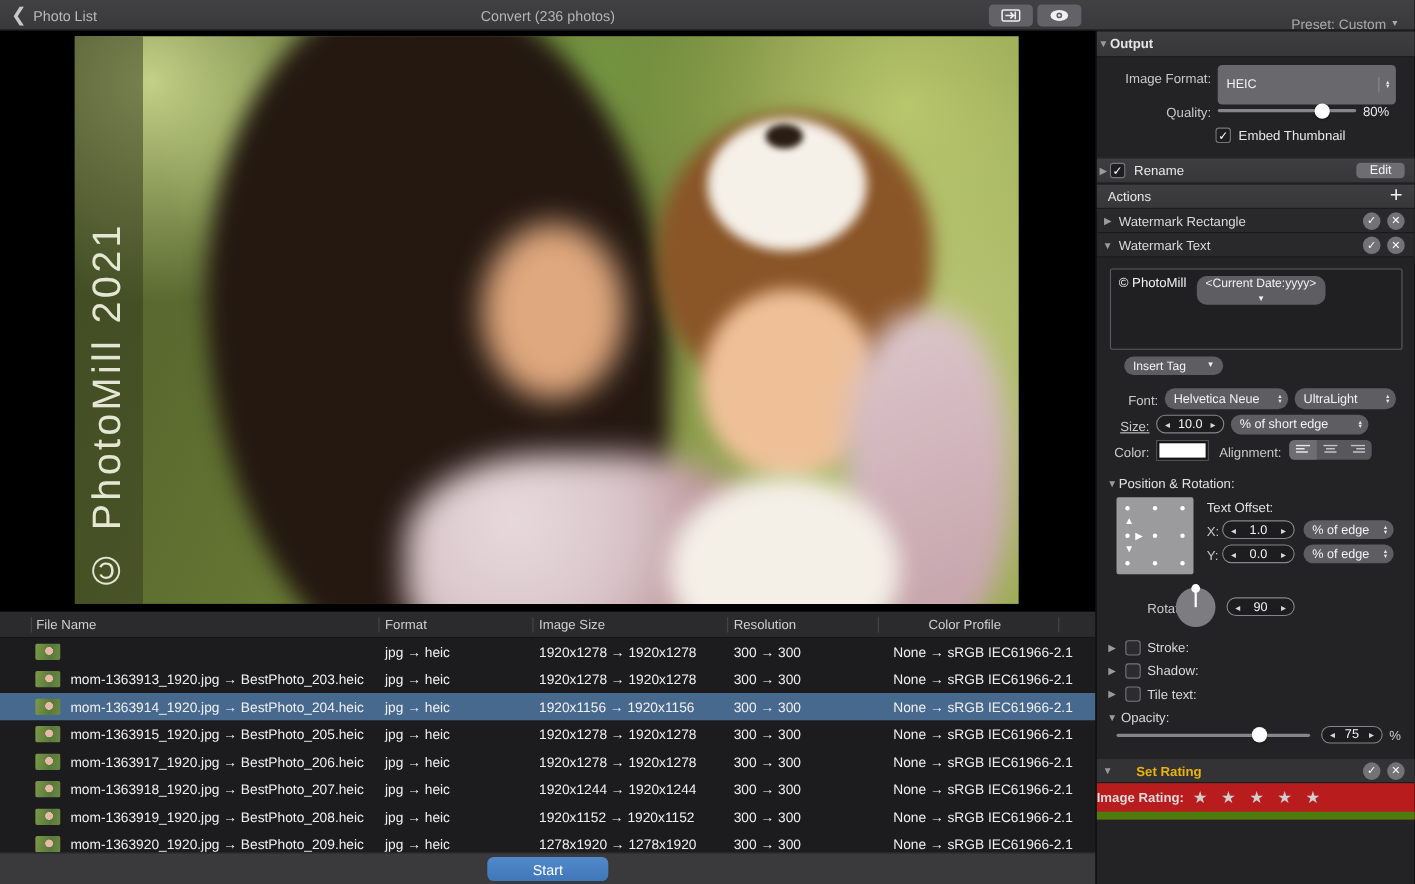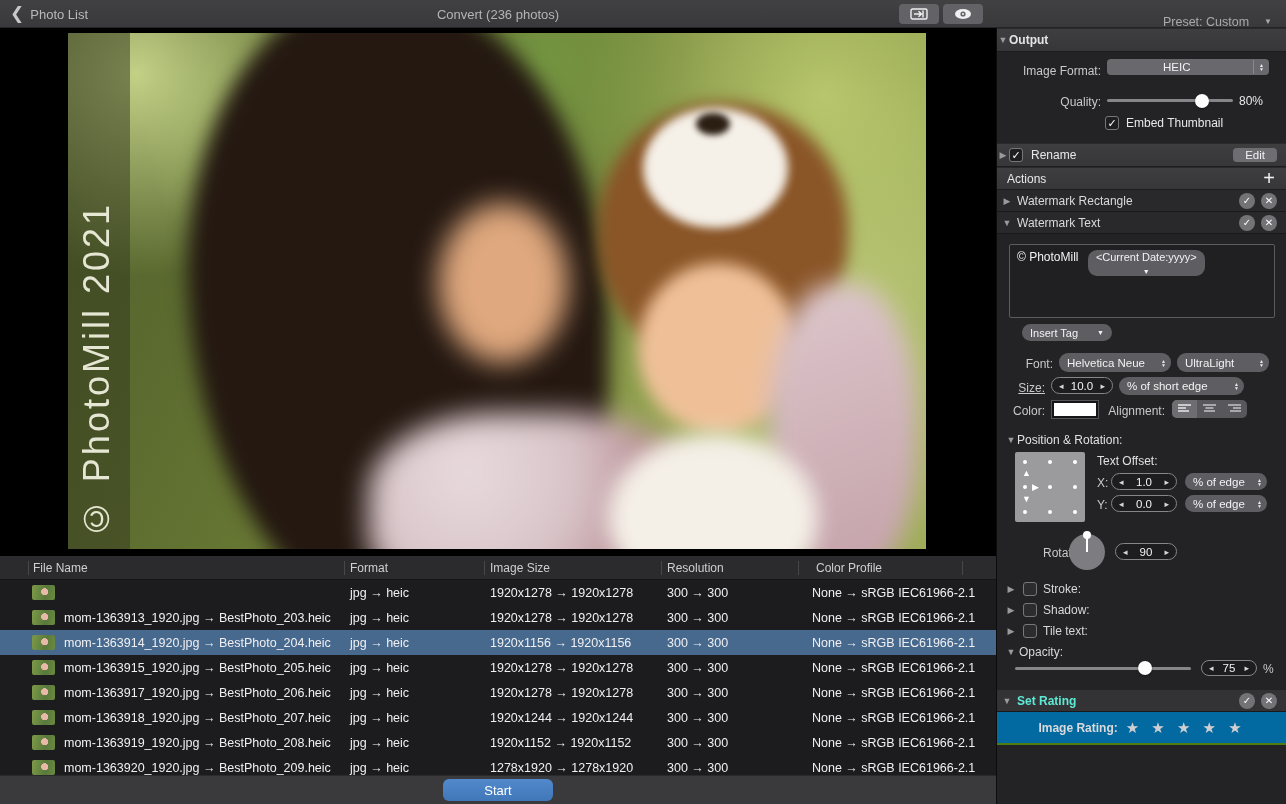--- a/index.html
+++ b/index.html
@@ -9,21 +9,21 @@
 
   
   #topbar { position:absolute; left:0; top:0; width:1286px; height:28px;
     background:linear-gradient(#414144,#39393b); border-bottom:1px solid #242426;
     color:#b9b9bb; font-size:13px; }
   #back { position:absolute; left:10px; top:0; height:28px; display:flex; align-items:center; gap:6px; cursor:default; }
   #back .chev { font-size:17px; color:#c8c8ca; line-height:26px; }
   #title { position:absolute; left:0; right:290px; top:0; height:28px; display:flex; align-items:center; justify-content:center; color:#b4b4b6; }
   .tb-btn { position:absolute; top:4px; width:40px; height:20px; background:#636367; border-radius:4px;
     display:flex; align-items:center; justify-content:center; }
-  #preset { position:absolute; right:14px; top:0; height:43px; display:flex; align-items:center; gap:15px; color:#a9a9ab; font-size:12.5px; }
+  #preset { position:absolute; right:14px; top:0; height:43px; display:flex; align-items:center; gap:4px; color:#a9a9ab; font-size:12.5px; }
   #preset .dd { font-size:8px; color:#a9a9ab; }
 
   
   #preview-area { position:absolute; left:0; top:28px; width:996px; height:528px; background:#000; }
   #photo { position:absolute; left:68px; top:5px; width:858px; height:516px; overflow:hidden;
     background:
       radial-gradient(circle at 8% 8%, rgba(215,228,150,.85), rgba(215,228,150,0) 22%),
       radial-gradient(circle at 25% 20%, rgba(160,190,95,.6), rgba(160,190,95,0) 18%),
       radial-gradient(circle at 55% 6%, rgba(120,160,70,.7), rgba(120,160,70,0) 25%),
       radial-gradient(circle at 88% 12%, rgba(200,215,120,.75), rgba(200,215,120,0) 28%),
@@ -142,21 +142,21 @@
   <div id="thead">
     <div class="sep" style="left:28px;"></div>
     <div class="h" style="left:33px;">File Name</div>
     <div class="sep" style="left:344px;"></div>
     <div class="h" style="left:350px;">Format</div>
     <div class="sep" style="left:484px;"></div>
     <div class="h" style="left:490px;">Image Size</div>
     <div class="sep" style="left:661px;"></div>
     <div class="h" style="left:667px;">Resolution</div>
     <div class="sep" style="left:798px;"></div>
-    <div class="h" style="left:816px;">Color Profile</div>
+    <div class="h" style="left:844px;">Color Profile</div>
     <div class="sep" style="left:962px;"></div>
   </div>
 
   <div class="trow" style="top:24px;">
     <div class="thumb"></div>
     <div class="c" style="left:350px;">jpg → heic</div>
     <div class="c" style="left:490px;">1920x1278 → 1920x1278</div>
     <div class="c" style="left:667px;">300 → 300</div>
     <div class="c" style="left:812px;">None → sRGB IEC61966-2.1</div>
   </div>
@@ -222,21 +222,21 @@
   <div id="start-btn">Start</div>
 </div>
 
 <div id="sidebar">
 
   <div class="sec-head" style="top:0; height:24px;">
     <span class="disc">▼</span>
     <span>Output</span>
   </div>
   <div class="lbl-r" style="left:0; top:36px; width:104px;">Image Format:</div>
-  <div class="popup" style="left:110px; top:31px; width:162px; height:16px;padding-left:48px;">
+  <div class="popup" style="left:110px; top:31px; width:162px; height:36px;">
     <span class="txt">HEIC</span>
     <span style="width:1px; height:14px; background:#8a8a8e;"></span>
     <span class="updown">▲<br>▼</span>
   </div>
   <div class="lbl-r" style="left:0; top:67px; width:104px;">Quality:</div>
   <div class="slider-track" style="left:110px; top:71px; width:126px;"></div>
   <div class="slider-knob" style="left:198px; top:66px;"></div>
   <div class="abs" style="left:242px; top:66px; color:#e8e8ea;">80%</div>
   <div class="abs" style="left:108px; top:88px; display:flex; align-items:center; gap:7px;">
     <span class="cb">✓</span>
@@ -399,21 +399,21 @@
   <div class="slider-knob" style="left:141px; top:633px;"></div>
   <div class="stepper" style="left:204px; top:632px; width:56px; height:16px;">
     <span class="ar">◂</span>
     <span>75</span>
     <span class="ar">▸</span>
   </div>
   <div class="abs" style="left:266px; top:634px; color:#c9c9cb;">%</div>
 
   <div class="row-head" style="top:662px; height:22px; background:#333336;">
     <span class="disc" style="margin-left:4px;">▼</span>
-    <span style="margin-left:4px; font-weight:bold; color:#5eead4;">Set Rating</span>
+    <span style="margin-left:20px; font-weight:bold; color:#eab308;">Set Rating</span>
     <span class="circ" style="position:absolute; right:32px;">✓</span>
     <span class="circ" style="position:absolute; right:10px;">✕</span>
   </div>
-  <div class="abs" style="left:0; top:684px; width:290px; height:33px; background:#0369a1; border-bottom:2px solid #4d7c0f; display:flex; align-items:center; justify-content:center; gap:8px;">
+  <div class="abs" style="left:0; top:684px; width:290px; height:33px; background:#b91c1c; border-bottom:7px solid #4d7c0f; display:flex; align-items:center; gap:8px;">
     <span style="font-weight:bold; color:#dadadc;">Image Rating:</span>
     <span class="stars">★ ★ ★ ★ ★</span>
   </div>
 </div>
 
 </body></html>

